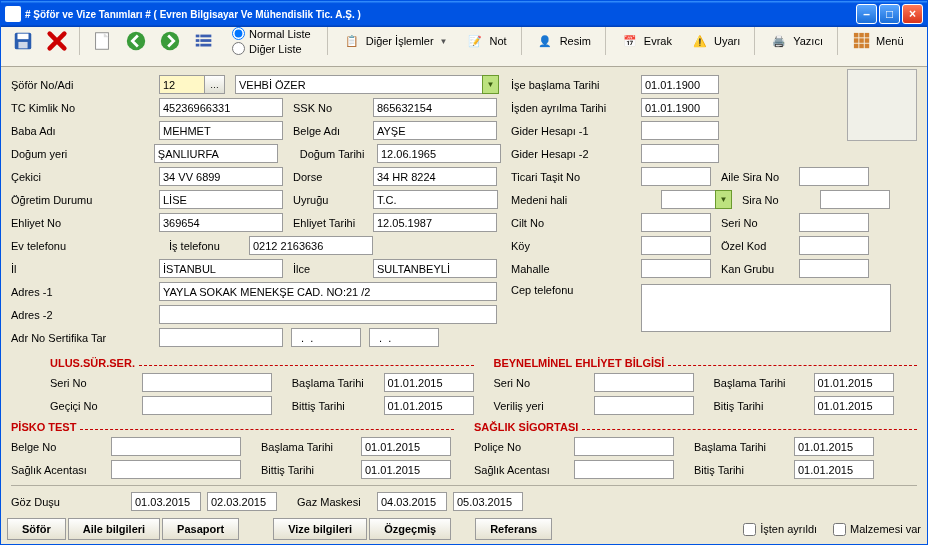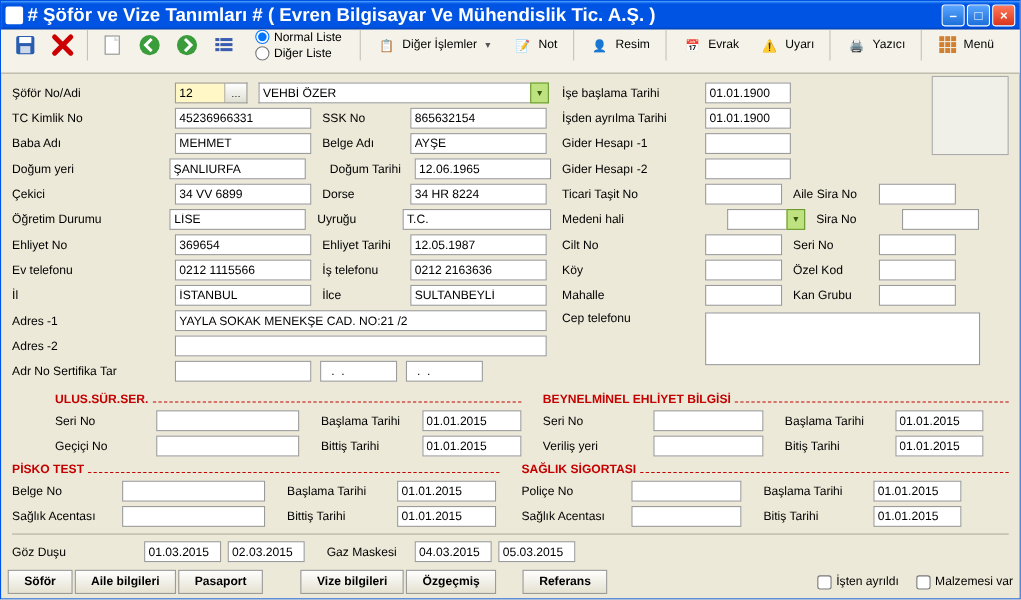--- a/index.html
+++ b/index.html
@@ -1,20 +1,20 @@
 <!DOCTYPE html>
 <html><head>
 <meta charset="utf-8">
 <style>
   * { box-sizing: border-box; margin: 0; padding: 0; font-family: Tahoma, Arial, sans-serif; font-size: 11px; }
   body { background: #d4d0c8; }
   .window { width: 928px; height: 545px; background: #ece9d8; border: 1px solid #0054e3; position: relative; }
   .titlebar { height: 26px; background: linear-gradient(to bottom, #3a95ff 0%, #0054e3 10%, #0054e3 90%, #003db1 100%); display: flex; align-items: center; padding: 0 4px; color: #fff; font-weight: bold; }
   .titlebar .title-icon { width: 16px; height: 16px; background: #fff; margin-right: 4px; border-radius: 2px; }
-  .titlebar .title-text { flex: 1; font-size: 17px; }
+  .titlebar .title-text { flex: 1; font-size: 10px; }
   .titlebar .win-btns { display: flex; gap: 2px; }
   .titlebar .win-btn { width: 21px; height: 20px; background: linear-gradient(to bottom,#5aa6ff,#1b6fd9); border: 1px solid #fff; border-radius: 3px; color: #fff; font-size: 12px; display: flex; align-items: center; justify-content: center; font-weight: bold; cursor: pointer; }
   .titlebar .win-btn.close { background: linear-gradient(to bottom,#ff7a5a,#d9341b); }
 
   .toolbar { height: 40px; background: #f5f3e9; border-bottom: 1px solid #aca899; display: flex; align-items: flex-start; padding: 0 8px; gap: 6px; }
   .tb-btn { width: 28px; height: 28px; display: flex; align-items: center; justify-content: center; cursor: pointer; border-radius: 3px; }
   .tb-btn svg, .tb-btn .glyph { width: 22px; height: 22px; }
   .radio-group { display: flex; flex-direction: column; font-size: 11px; gap: 2px; margin: 0 8px; }
   .radio-group label { display: flex; align-items: center; gap: 4px; }
   .tb-item { display: flex; align-items: center; gap: 4px; padding: 0 6px; cursor: pointer; height: 28px; border-radius: 3px; }
@@ -208,33 +208,32 @@
         <div style="width:46px"></div>
         <input class="field" style="width: 124px;" value="34 VV 6899">
         <div class="lbl-sm" style="margin-left:10px;width:80px">Dorse</div>
         <input class="field" style="width: 124px;" value="34 HR 8224">
       </div>
       <div class="form-row">
         <div class="lbl">Öğretim Durumu</div>
         <div style="width:46px"></div>
         <input class="field" style="width: 124px;" value="LİSE">
         <div class="lbl-sm" style="margin-left:10px;width:80px">Uyruğu</div>
-        <input class="field" style="width: 135px;" value="T.C.">
+        <input class="field" style="width: 125px;" value="T.C.">
       </div>
       <div class="form-row">
         <div class="lbl">Ehliyet No</div>
         <div style="width:46px"></div>
         <input class="field" style="width: 124px;" value="369654">
         <div class="lbl-sm" style="margin-left:10px;width:80px">Ehliyet Tarihi</div>
         <input class="field" style="width: 124px;" value="12.05.1987">
       </div>
       <div class="form-row">
         <div class="lbl">Ev telefonu</div>
         <div style="width:46px"></div>
-        <input class="field" style="width: 124px;" value="0212 1115566">
         <div class="lbl-sm" style="margin-left:10px;width:80px">İş telefonu</div>
         <input class="field" style="width: 124px;" value="0212 2163636">
       </div>
       <div class="form-row">
         <div class="lbl">İl</div>
         <div style="width:46px"></div>
         <input class="field" style="width: 124px;" value="İSTANBUL">
         <div class="lbl-sm" style="margin-left:10px;width:80px">İlce</div>
         <input class="field" style="width: 124px;" value="SULTANBEYLİ">
       </div>

